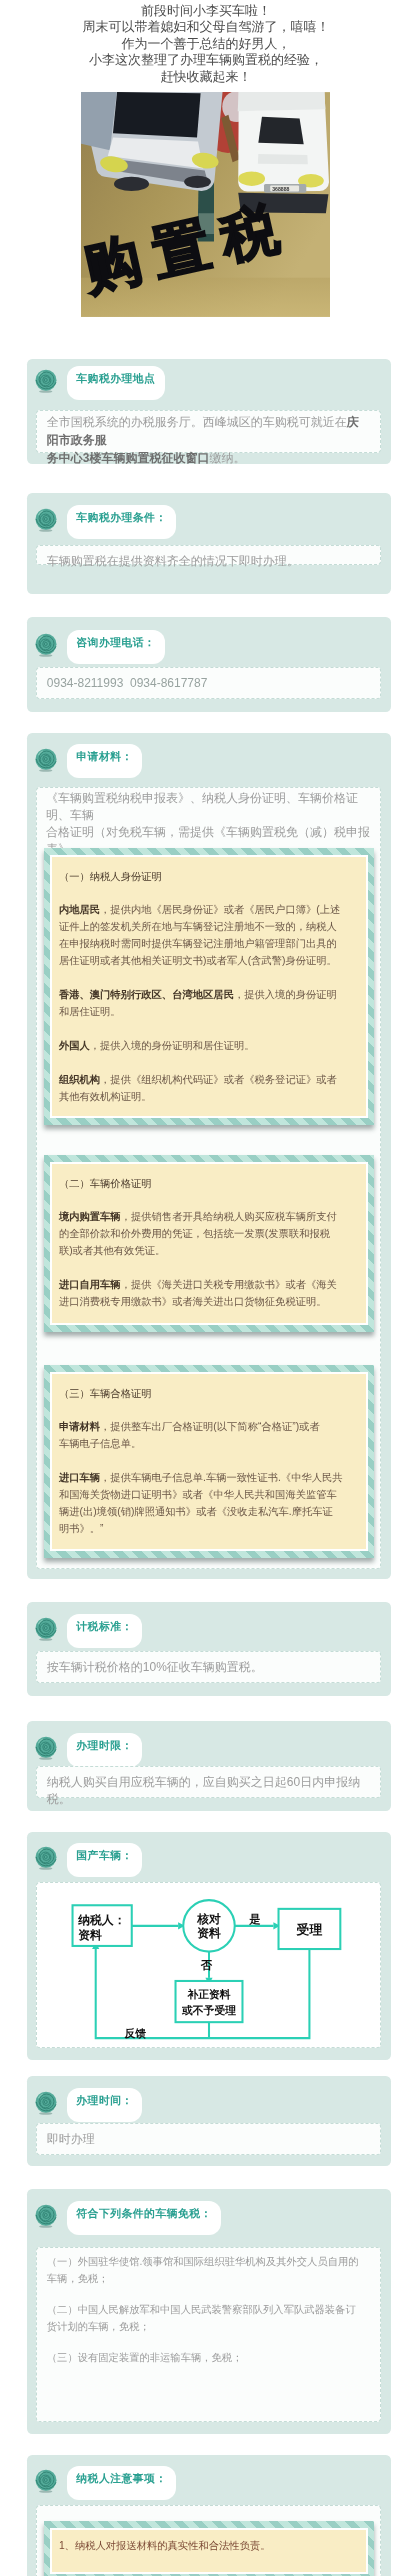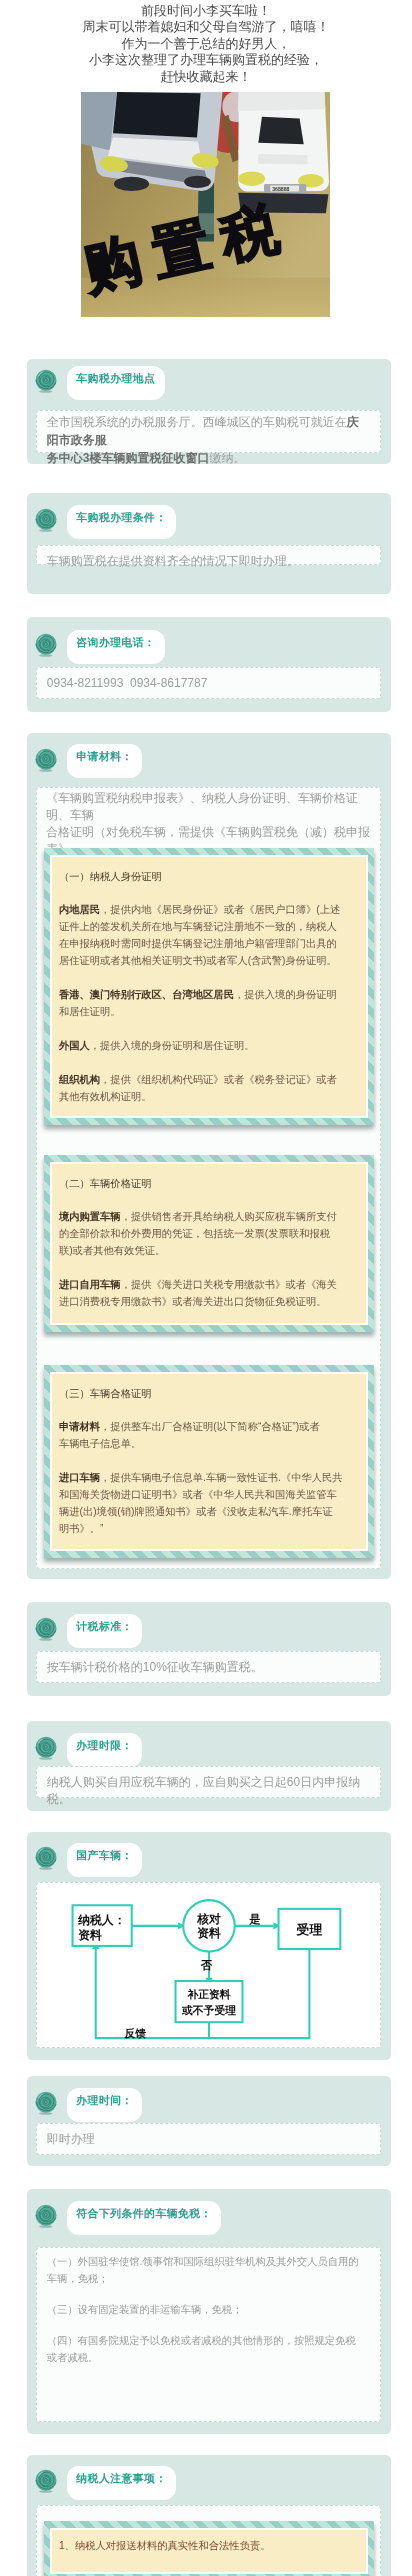--- a/index.html
+++ b/index.html
@@ -243,22 +243,22 @@
 <div class="card" style="top:2189px;height:245px"></div>
 
 <svg class="icon" style="top:2204px" viewBox="0 0 43 46">
       <use href="#rose"></use>
     </svg>
 
 <div class="pill" style="top:2201px">符合下列条件的车辆免税：</div>
 
 <div class="ibox" style="top:2247px;height:175px;font-size:10.3px;line-height:17px;padding:5.2px 9.8px;">
 <p style="margin:0 0 14px 0;">（一）外国驻华使馆.领事馆和国际组织驻华机构及其外交人员自用的<br>车辆，免税；</p>
+<p style="margin:0 0 14px 0;">（二）中国人民解放军和中国人民武装警察部队列入军队武器装备订<br>货计划的车辆，免税；</p>
 <p style="margin:0 0 14px 0;">（三）设有固定装置的非运输车辆，免税；</p>
-<p style="margin:0;">（四）有国务院规定予以免税或者减税的其他情形的，按照规定免税<br>或者减税。</p>
 </div>
 
 <div class="card" style="top:2455px;height:679px"></div>
 
 <svg class="icon" style="top:2469px" viewBox="0 0 43 46">
       <use href="#rose"></use>
     </svg>
 
 <div class="pill" style="top:2466px">纳税人注意事项：</div>
 

